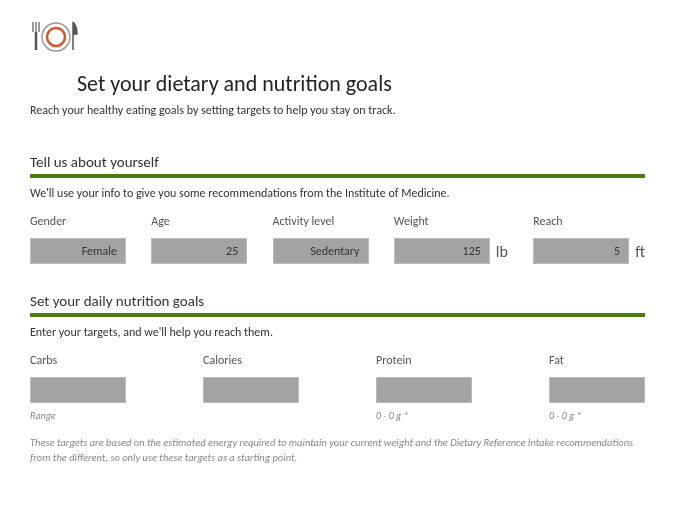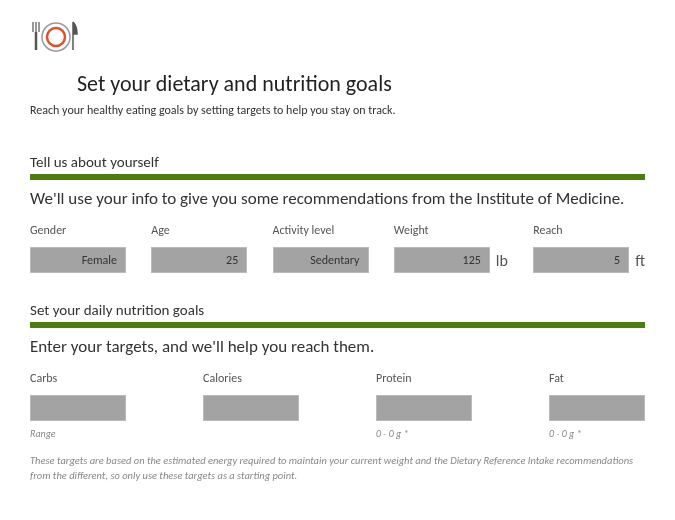--- a/index.html
+++ b/index.html
@@ -21,26 +21,26 @@
   }
   .subtitle {
     font-size: 12px;
     color: #333;
     margin-bottom: 36px;
   }
   h2 {
     font-size: 15px;
     font-weight: 400;
     color: #333;
-    border-bottom: 6px solid #4d7c0f;
+    border-bottom: 4px solid #4d7c0f;
     padding-bottom: 3px;
     margin-bottom: 8px;
   }
   .section-desc {
-    font-size: 17px;
+    font-size: 12px;
     color: #333;
     margin-bottom: 14px;
   }
   .row {
     display: flex;
     gap: 24px;
     margin-bottom: 28px;
     justify-content: space-between;
   }
   .field { display: flex; flex-direction: column; }

